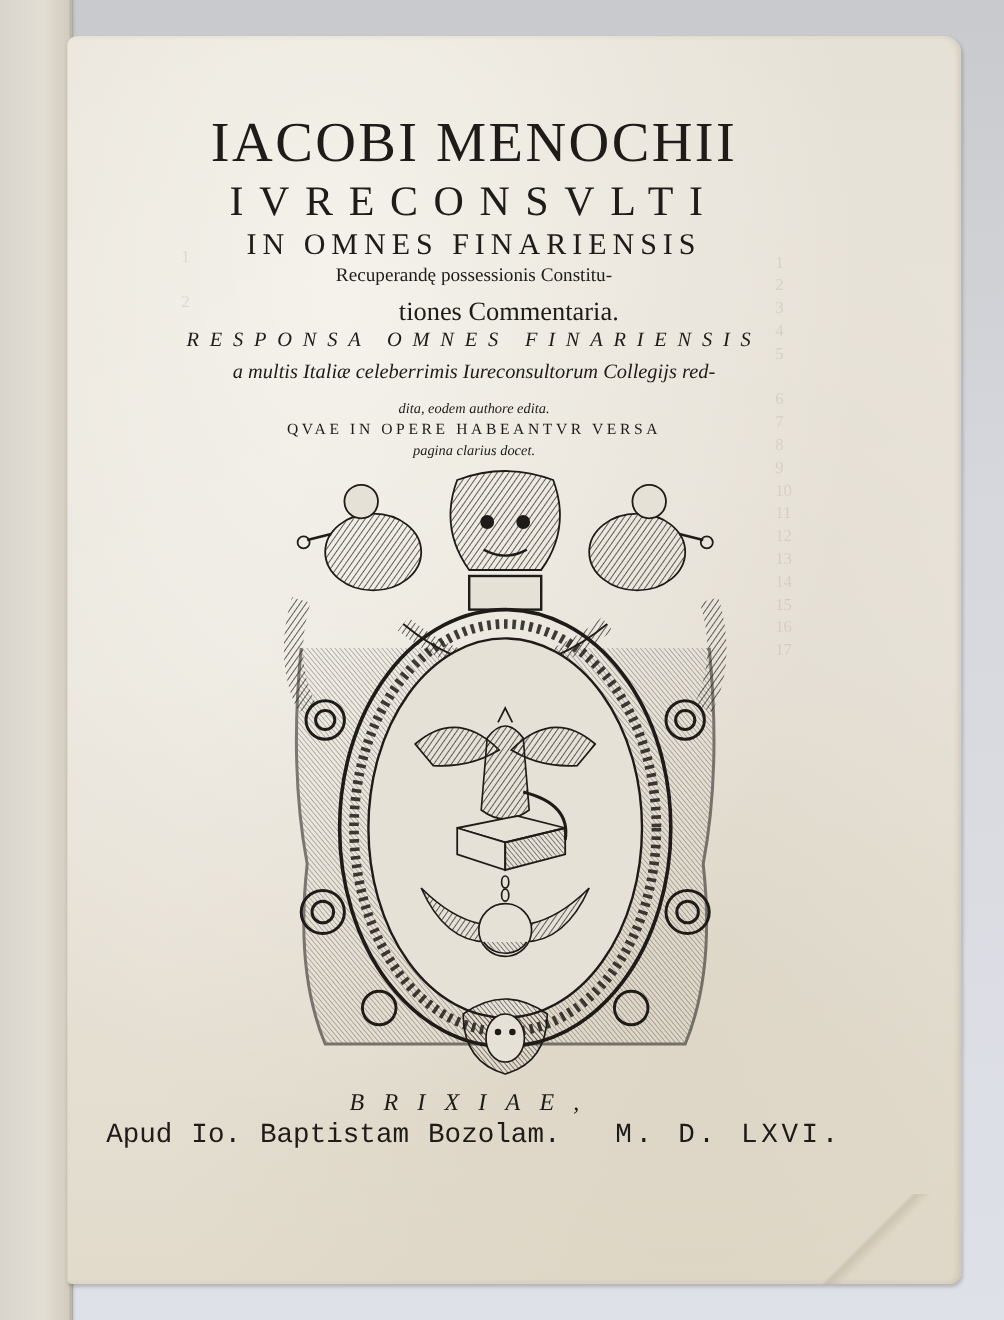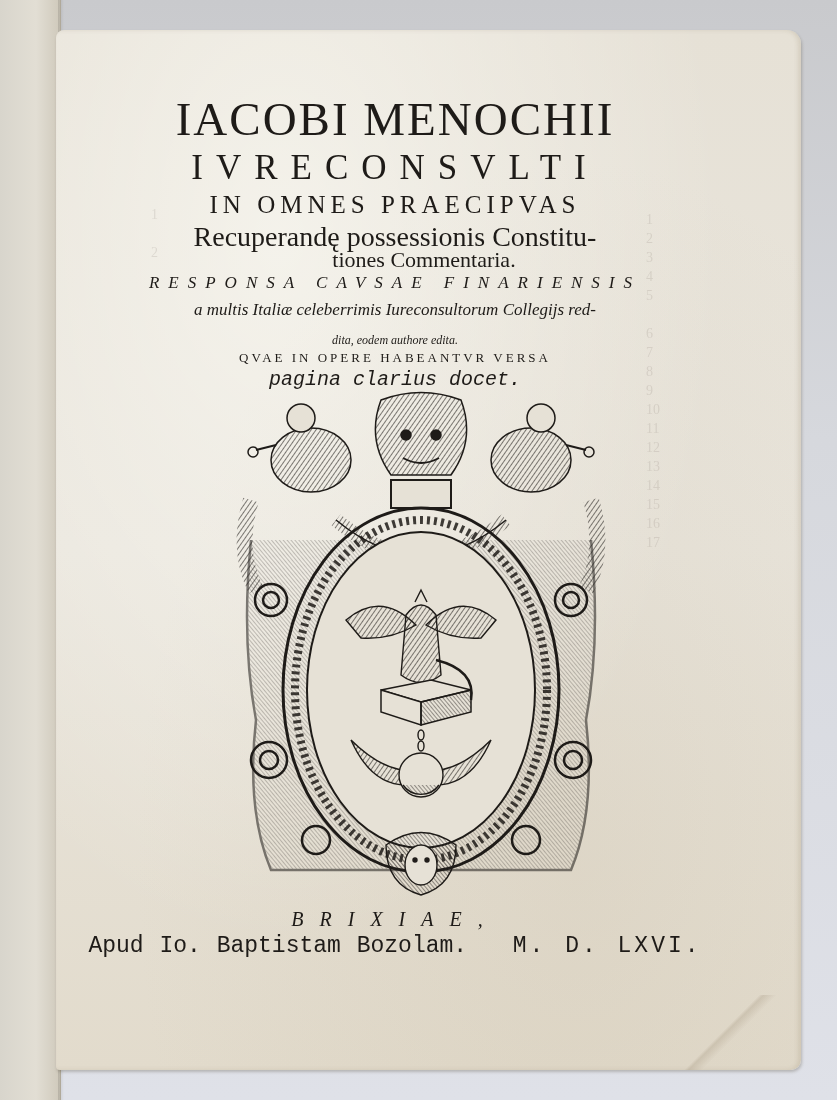--- a/index.html
+++ b/index.html
@@ -34,27 +34,27 @@
   .bleed {
     position: absolute; color: rgba(90,80,70,0.13); font-size: 14px; line-height: 19px;
     font-family: "Liberation Serif", serif; white-space: pre;
   }
   .text {
     position: absolute; left: 0; width: 678px; text-align: center; color: #1e1b18;
   }
   .t-author { top: 62px; font-size: 47px; letter-spacing: 2px; }
   .t-jur { top: 118px; font-size: 35px; letter-spacing: 13px; }
   .t-omnes { top: 161px; font-size: 25px; letter-spacing: 5px; }
-  .t-sub1 { top: 191px; font-size: 28px; }
+  .t-sub1 { top: 191px; font-size: 16px; }
   .t-sub2 { top: 217px; font-size: 22px; margin-left: 29px; }
   .t-responsa { top: 243px; font-size: 17px; letter-spacing: 9px; font-style: italic; }
   .t-italic1 { top: 270px; font-size: 17px; font-style: italic; }
   .t-italic2 { top: 303px; font-size: 12px; font-style: italic; }
   .t-quae { top: 320px; font-size: 13px; letter-spacing: 3px; }
-  .t-pagina { top: 338px; font-size: 20px; font-style: italic; font-family: Liberation Mono, monospace; }
+  .t-pagina { top: 338px; font-size: 12px; font-style: italic; }
   .t-brixiae { top: 878px; font-size: 20px; letter-spacing: 16px; font-style: italic; }
   .t-imprint { top: 903px; font-size: 23px; word-spacing: 2px; font-family: Liberation Mono, monospace; }
   .device {
     position: absolute; left: 175px; top: 360px; width: 380px; height: 510px;
   }
 </style>
 </head>
 <body>
 
 <div class="binding-left"></div>
@@ -86,24 +86,24 @@
 11
 12
 13
 14
 15
 16
 17</div>
 
   <div class="text t-author">IACOBI MENOCHII</div>
   <div class="text t-jur">IVRECONSVLTI</div>
-  <div class="text t-omnes">IN OMNES PRAECIPVAS</div>
+  <div class="text t-omnes">IN OMNES FINARIENSIS</div>
   <div class="text t-sub1">Recuperandę possessionis Constitu-</div>
   <div class="text t-sub2">tiones Commentaria.</div>
-  <div class="text t-responsa">RESPONSA CAVSAE FINARIENSIS</div>
+  <div class="text t-responsa">RESPONSA OMNES FINARIENSIS</div>
   <div class="text t-italic1">a multis Italiæ celeberrimis Iureconsultorum Collegijs red-</div>
   <div class="text t-italic2">dita, eodem authore edita.</div>
   <div class="text t-quae">QVAE IN OPERE HABEANTVR VERSA</div>
   <div class="text t-pagina">pagina clarius docet.</div>
 
   <svg class="device" viewBox="0 0 380 510">
     <defs>
       <pattern id="hatch" width="4" height="4" patternUnits="userSpaceOnUse" patternTransform="rotate(35)">
         <line x1="0" y1="0" x2="0" y2="4" stroke="#2a2622" stroke-width="1.2"></line>
       </pattern>

